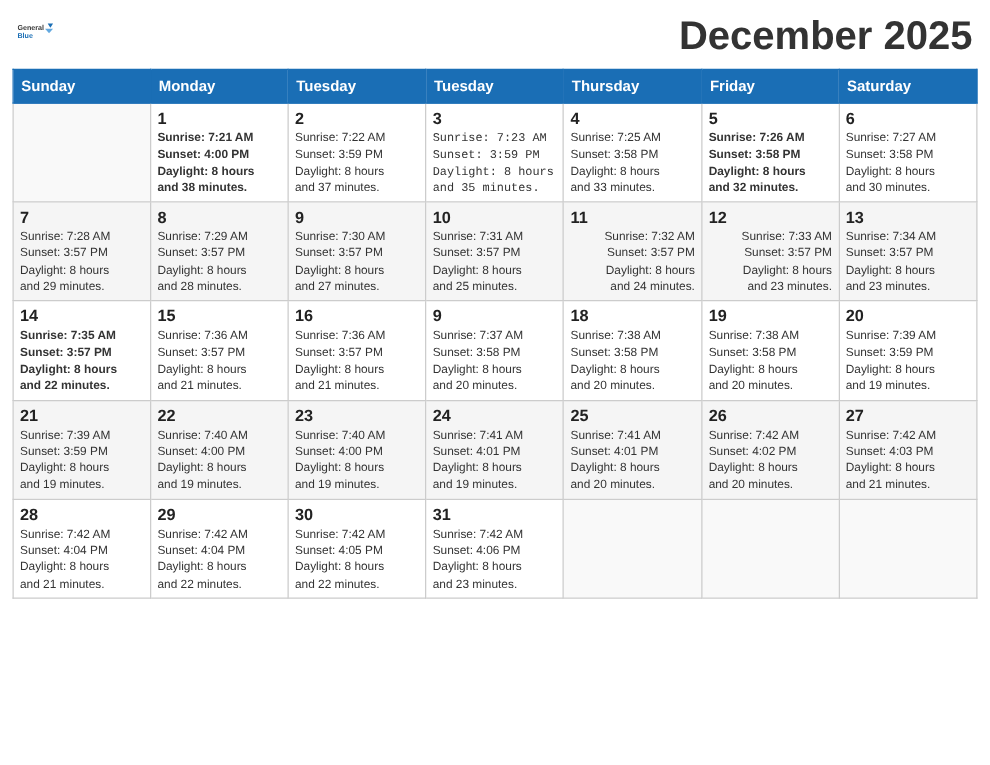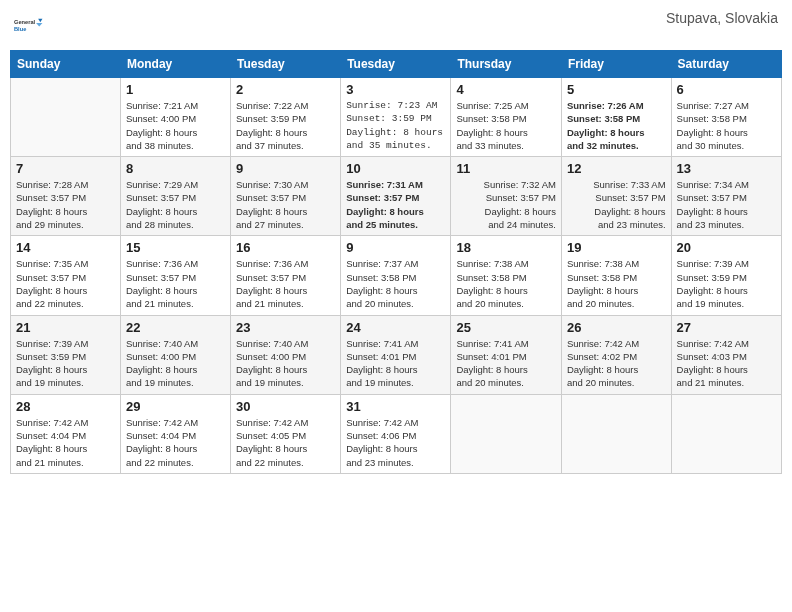--- a/index.html
+++ b/index.html
@@ -84,42 +84,42 @@
 <div class="header">
   <div class="logo">
     <svg class="logo-icon" viewBox="0 0 90 45" width="90" height="45">
         <text x="0" y="18" font-size="16" font-weight="bold" fill="#333">General</text>
         <text x="0" y="36" font-size="16" font-weight="bold" fill="#1a6eb5">Blue</text>
         <polygon points="68,2 80,2 74,12" fill="#1a6eb5"></polygon>
         <polygon points="62,14 80,14 71,24" fill="#63a9e0"></polygon>
       </svg>
   </div>
   <div class="title-block">
-    <div class="subtitle">Stupava, Slovakia</div>
+    <div class="month-title">December 2025</div>
   </div>
 </div>
 
 <table>
   <thead>
     <tr id="header-row">
         <th>Sunday</th>
         <th>Monday</th>
         <th>Tuesday</th>
         <th>Tuesday</th>
         <th>Thursday</th>
         <th>Friday</th>
         <th>Saturday</th>
       </tr>
   </thead>
   <tbody id="calendar-body">
       <tr>
         <td class="empty-cell"></td>
         <td>
           <div class="day-number">1</div>
-          <div class="day-info" style="white-space: pre-line;">Sunrise: 7:21 AM
+          <div class="day-info" style="white-space: pre-line; font-weight: bold;">Sunrise: 7:21 AM
 Sunset: 4:00 PM
 Daylight: 8 hours
 and 38 minutes.</div>
         </td>
         <td>
           <div class="day-number">2</div>
           <div class="day-info" style="white-space: pre-line;">Sunrise: 7:22 AM
 Sunset: 3:59 PM
 Daylight: 8 hours
 and 37 minutes.</div>
@@ -170,21 +170,21 @@
         </td>
         <td>
           <div class="day-number">9</div>
           <div class="day-info" style="white-space: pre-line;">Sunrise: 7:30 AM
 Sunset: 3:57 PM
 Daylight: 8 hours
 and 27 minutes.</div>
         </td>
         <td>
           <div class="day-number">10</div>
-          <div class="day-info" style="white-space: pre-line; font-weight: bold;">Sunrise: 7:31 AM
+          <div class="day-info" style="white-space: pre-line;">Sunrise: 7:31 AM
 Sunset: 3:57 PM
 Daylight: 8 hours
 and 25 minutes.</div>
         </td>
         <td>
           <div class="day-number">11</div>
           <div class="day-info" style="white-space: pre-line; text-align: right;">Sunrise: 7:32 AM
 Sunset: 3:57 PM
 Daylight: 8 hours
 and 24 minutes.</div>
@@ -200,21 +200,21 @@
           <div class="day-number">13</div>
           <div class="day-info" style="white-space: pre-line;">Sunrise: 7:34 AM
 Sunset: 3:57 PM
 Daylight: 8 hours
 and 23 minutes.</div>
         </td>
       </tr>
       <tr>
         <td>
           <div class="day-number">14</div>
-          <div class="day-info" style="white-space: pre-line;">Sunrise: 7:35 AM
+          <div class="day-info" style="white-space: pre-line; font-weight: bold;">Sunrise: 7:35 AM
 Sunset: 3:57 PM
 Daylight: 8 hours
 and 22 minutes.</div>
         </td>
         <td>
           <div class="day-number">15</div>
           <div class="day-info" style="white-space: pre-line;">Sunrise: 7:36 AM
 Sunset: 3:57 PM
 Daylight: 8 hours
 and 21 minutes.</div>

